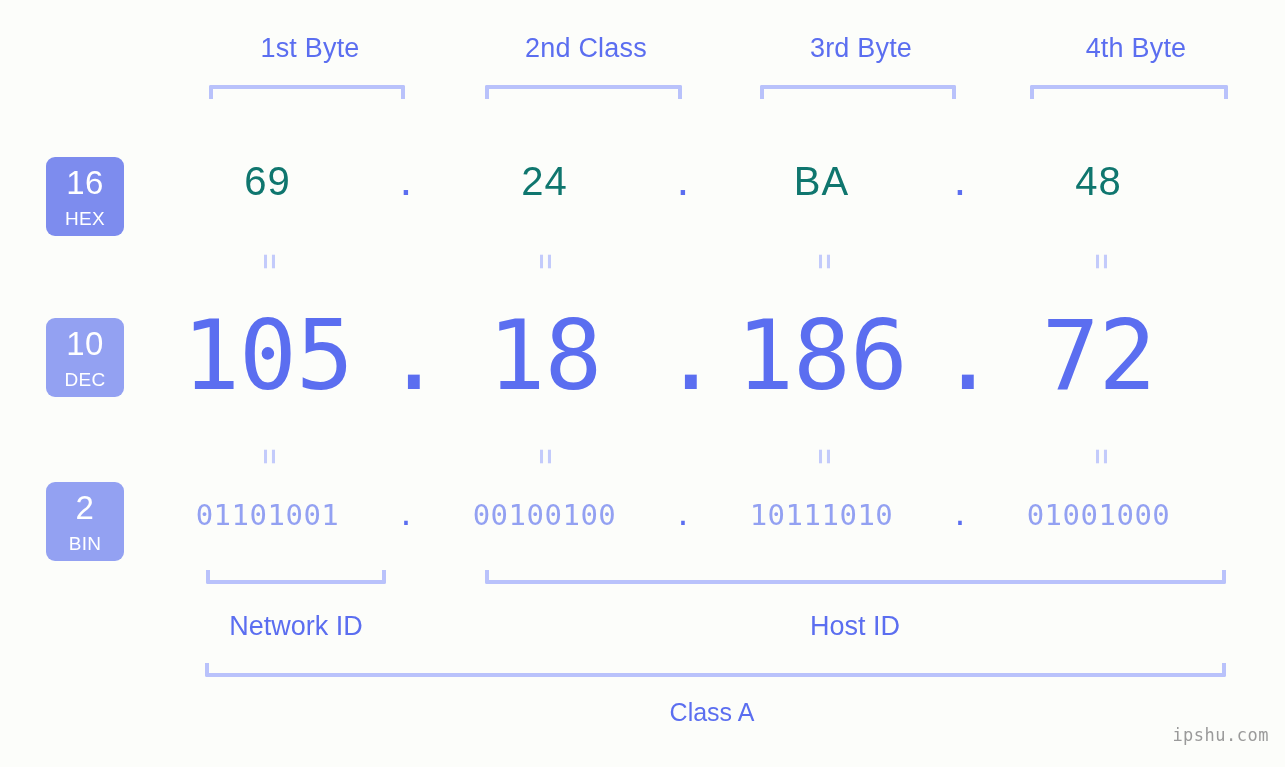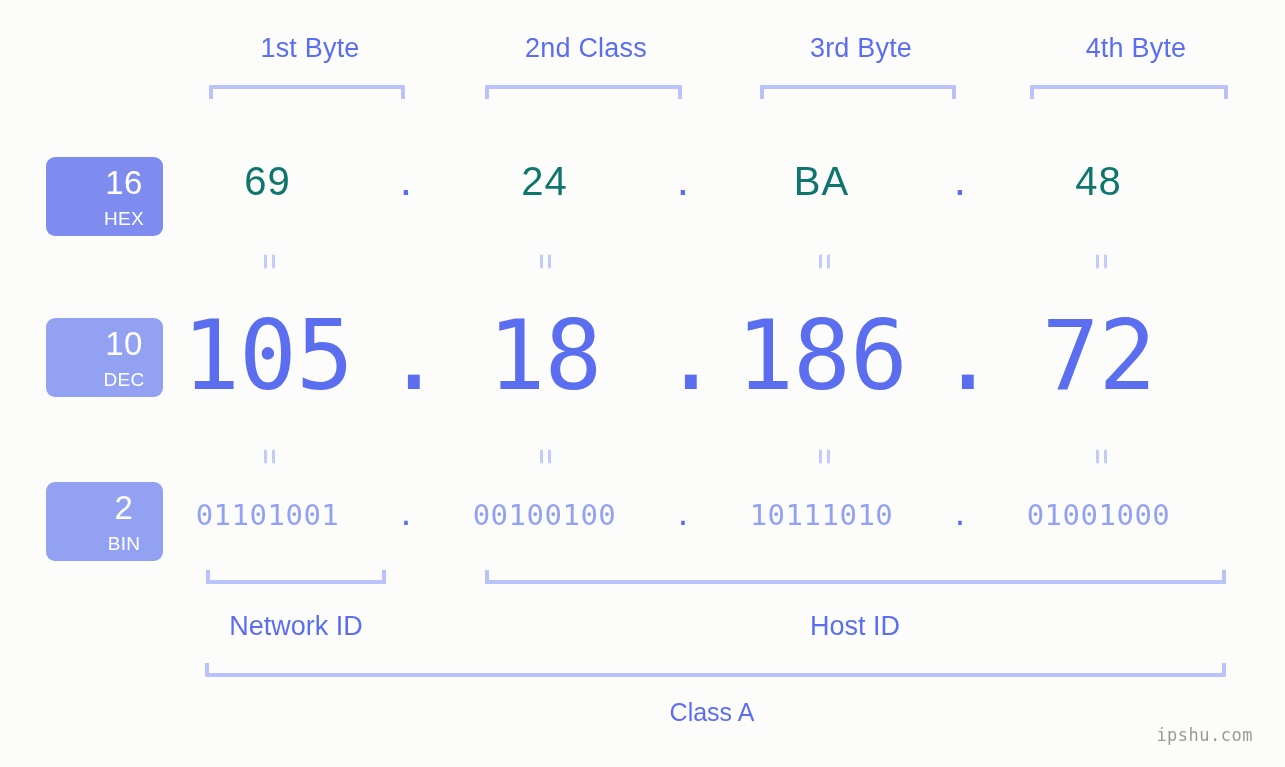--- a/index.html
+++ b/index.html
@@ -59,21 +59,20 @@
     width: 78px;
     height: 79px;
     background: #7d8cee;
     border-radius: 9px;
     color: #ffffff;
     display: flex;
     flex-direction: column;
     align-items: center;
     justify-content: center;
     line-height: 1;
-    padding-left: 39px;
   }
   .badge.light { background: #93a1f2; }
   .badge-num {
     font-size: 33px;
     font-weight: 400;
     letter-spacing: 0.5px;
   }
   .badge-sub {
     font-size: 19px;
     font-weight: 400;
@@ -169,21 +168,21 @@
   .class-label {
     position: absolute;
     font-size: 25px;
     color: #5b6ef0;
     text-align: center;
     white-space: nowrap;
   }
 
   .watermark {
     position: absolute;
-    right: 32px;
+    right: 16px;
     bottom: 22px;
     font-size: 17px;
     color: #9a9a9a;
     font-family: "DejaVu Sans Mono", monospace;
     letter-spacing: 0.5px;
   }
 </style>
 </head>
 <body>
 

